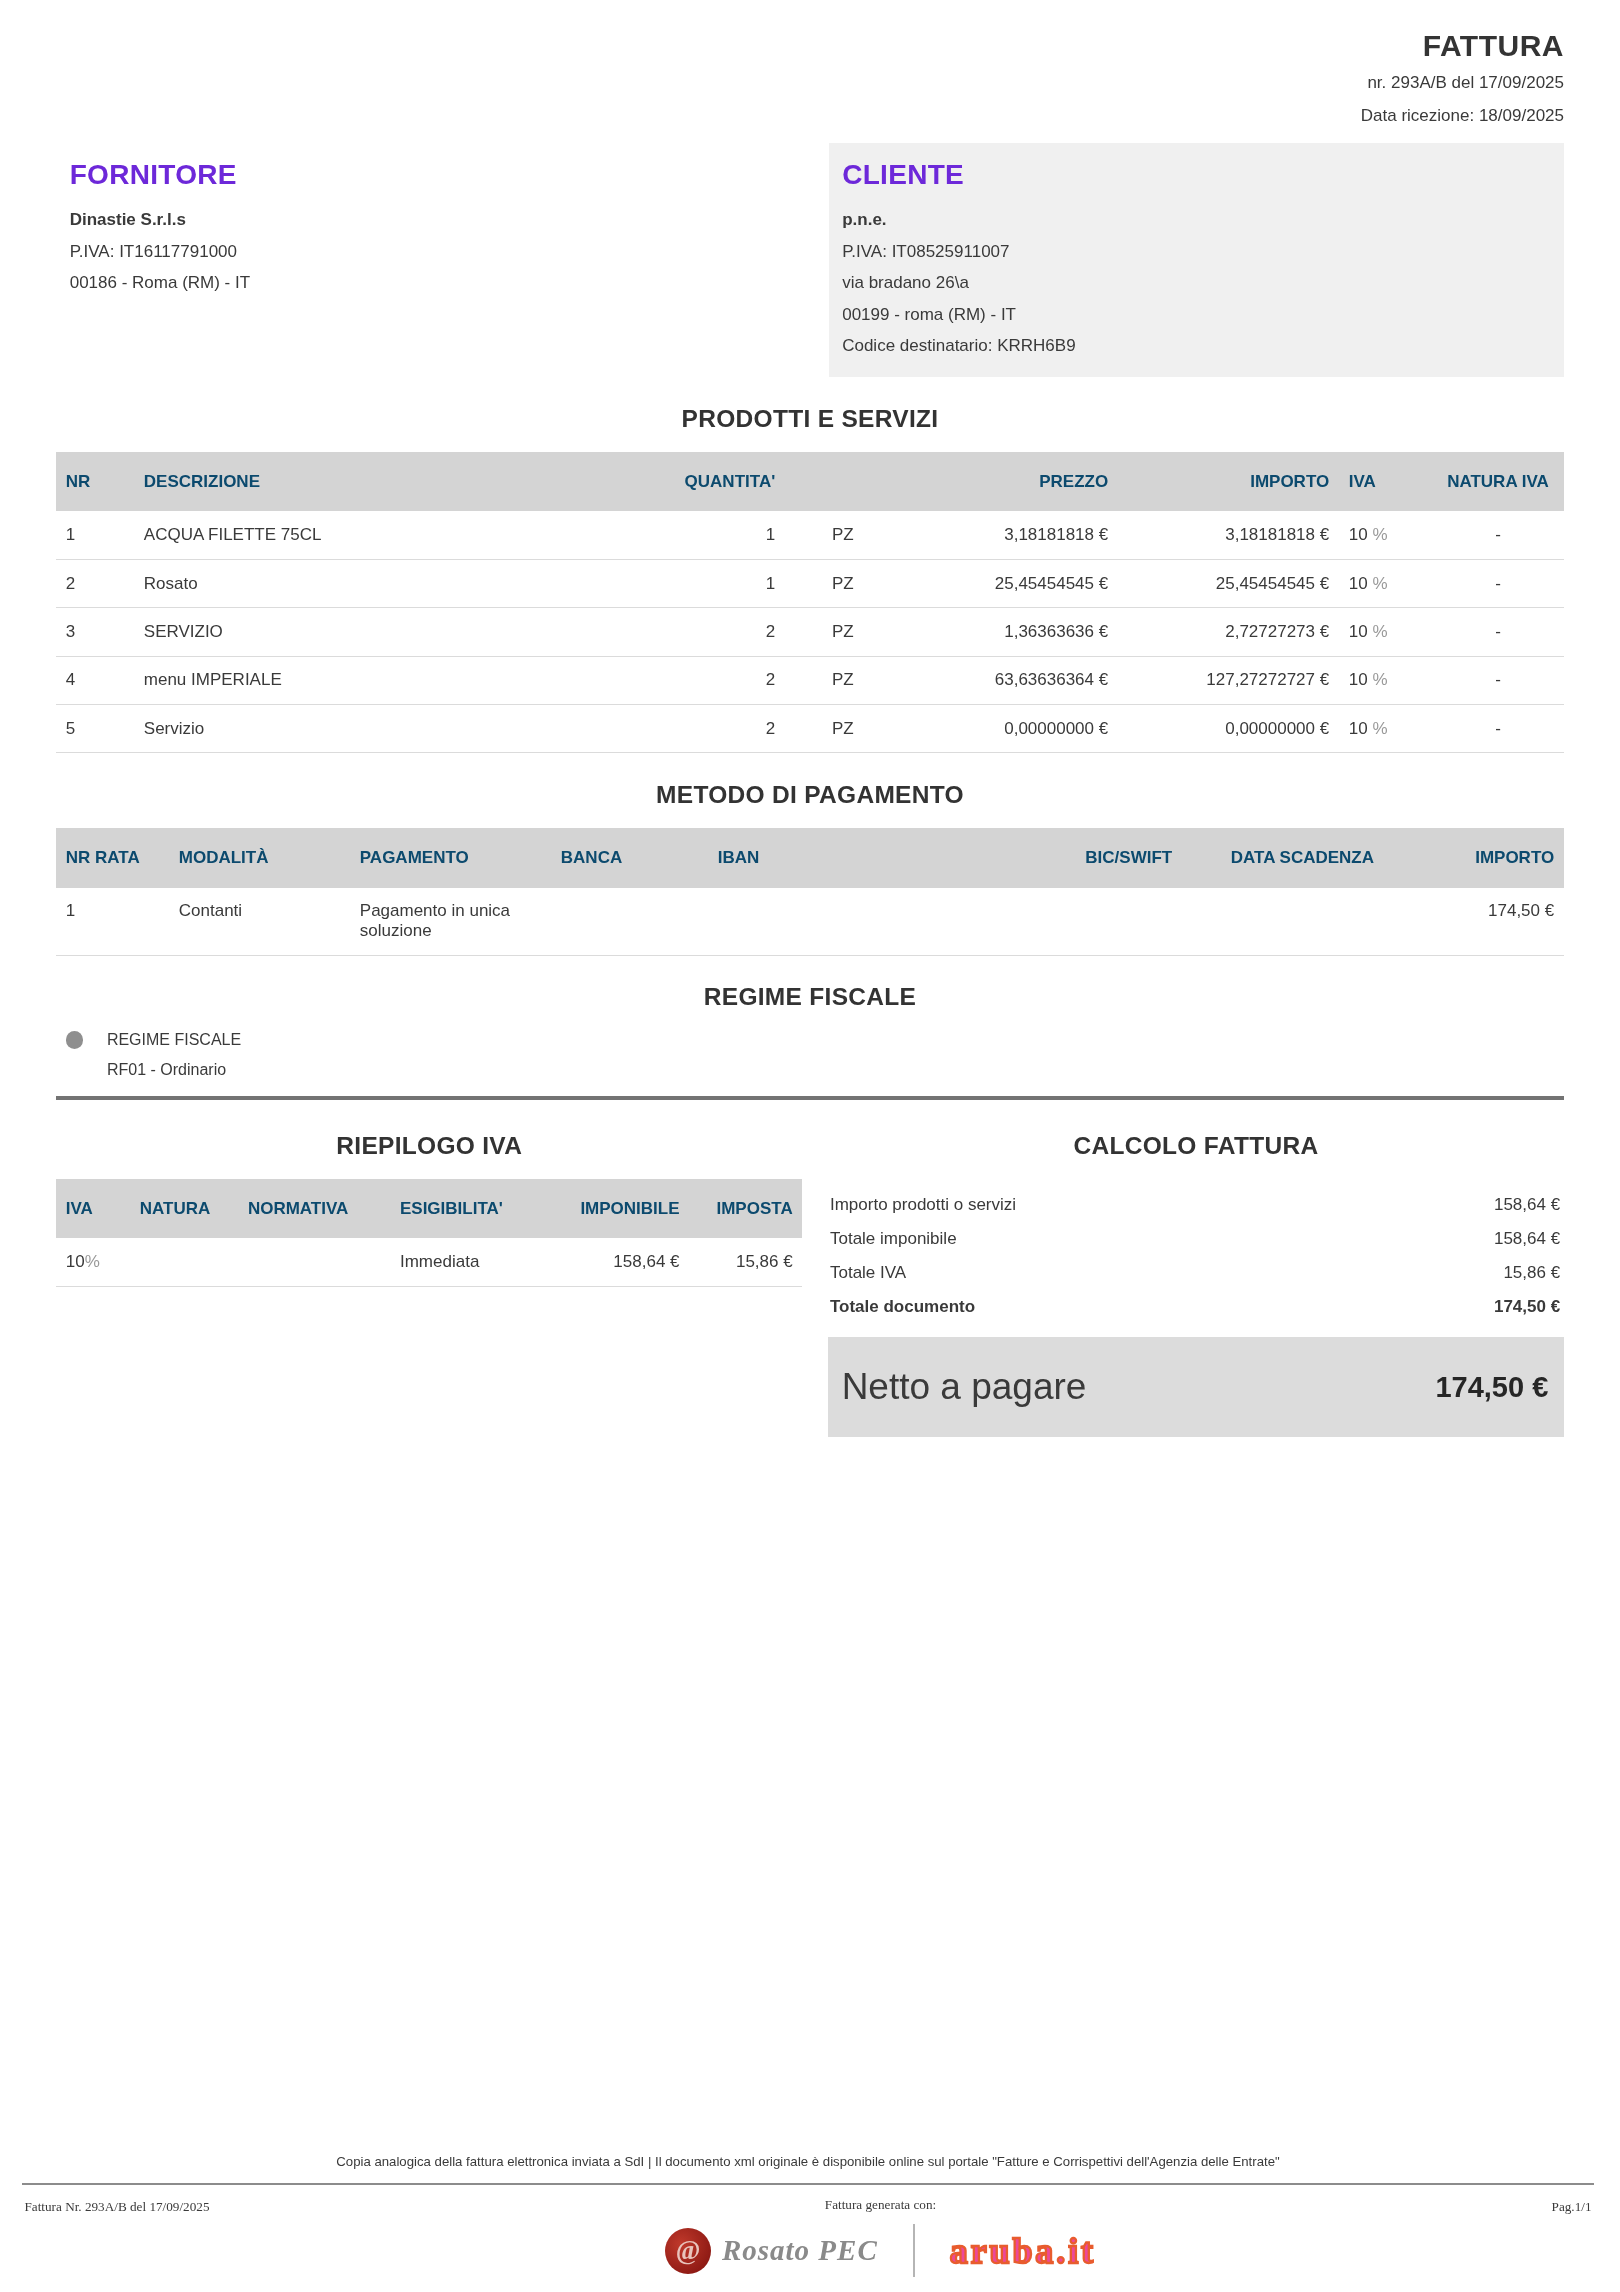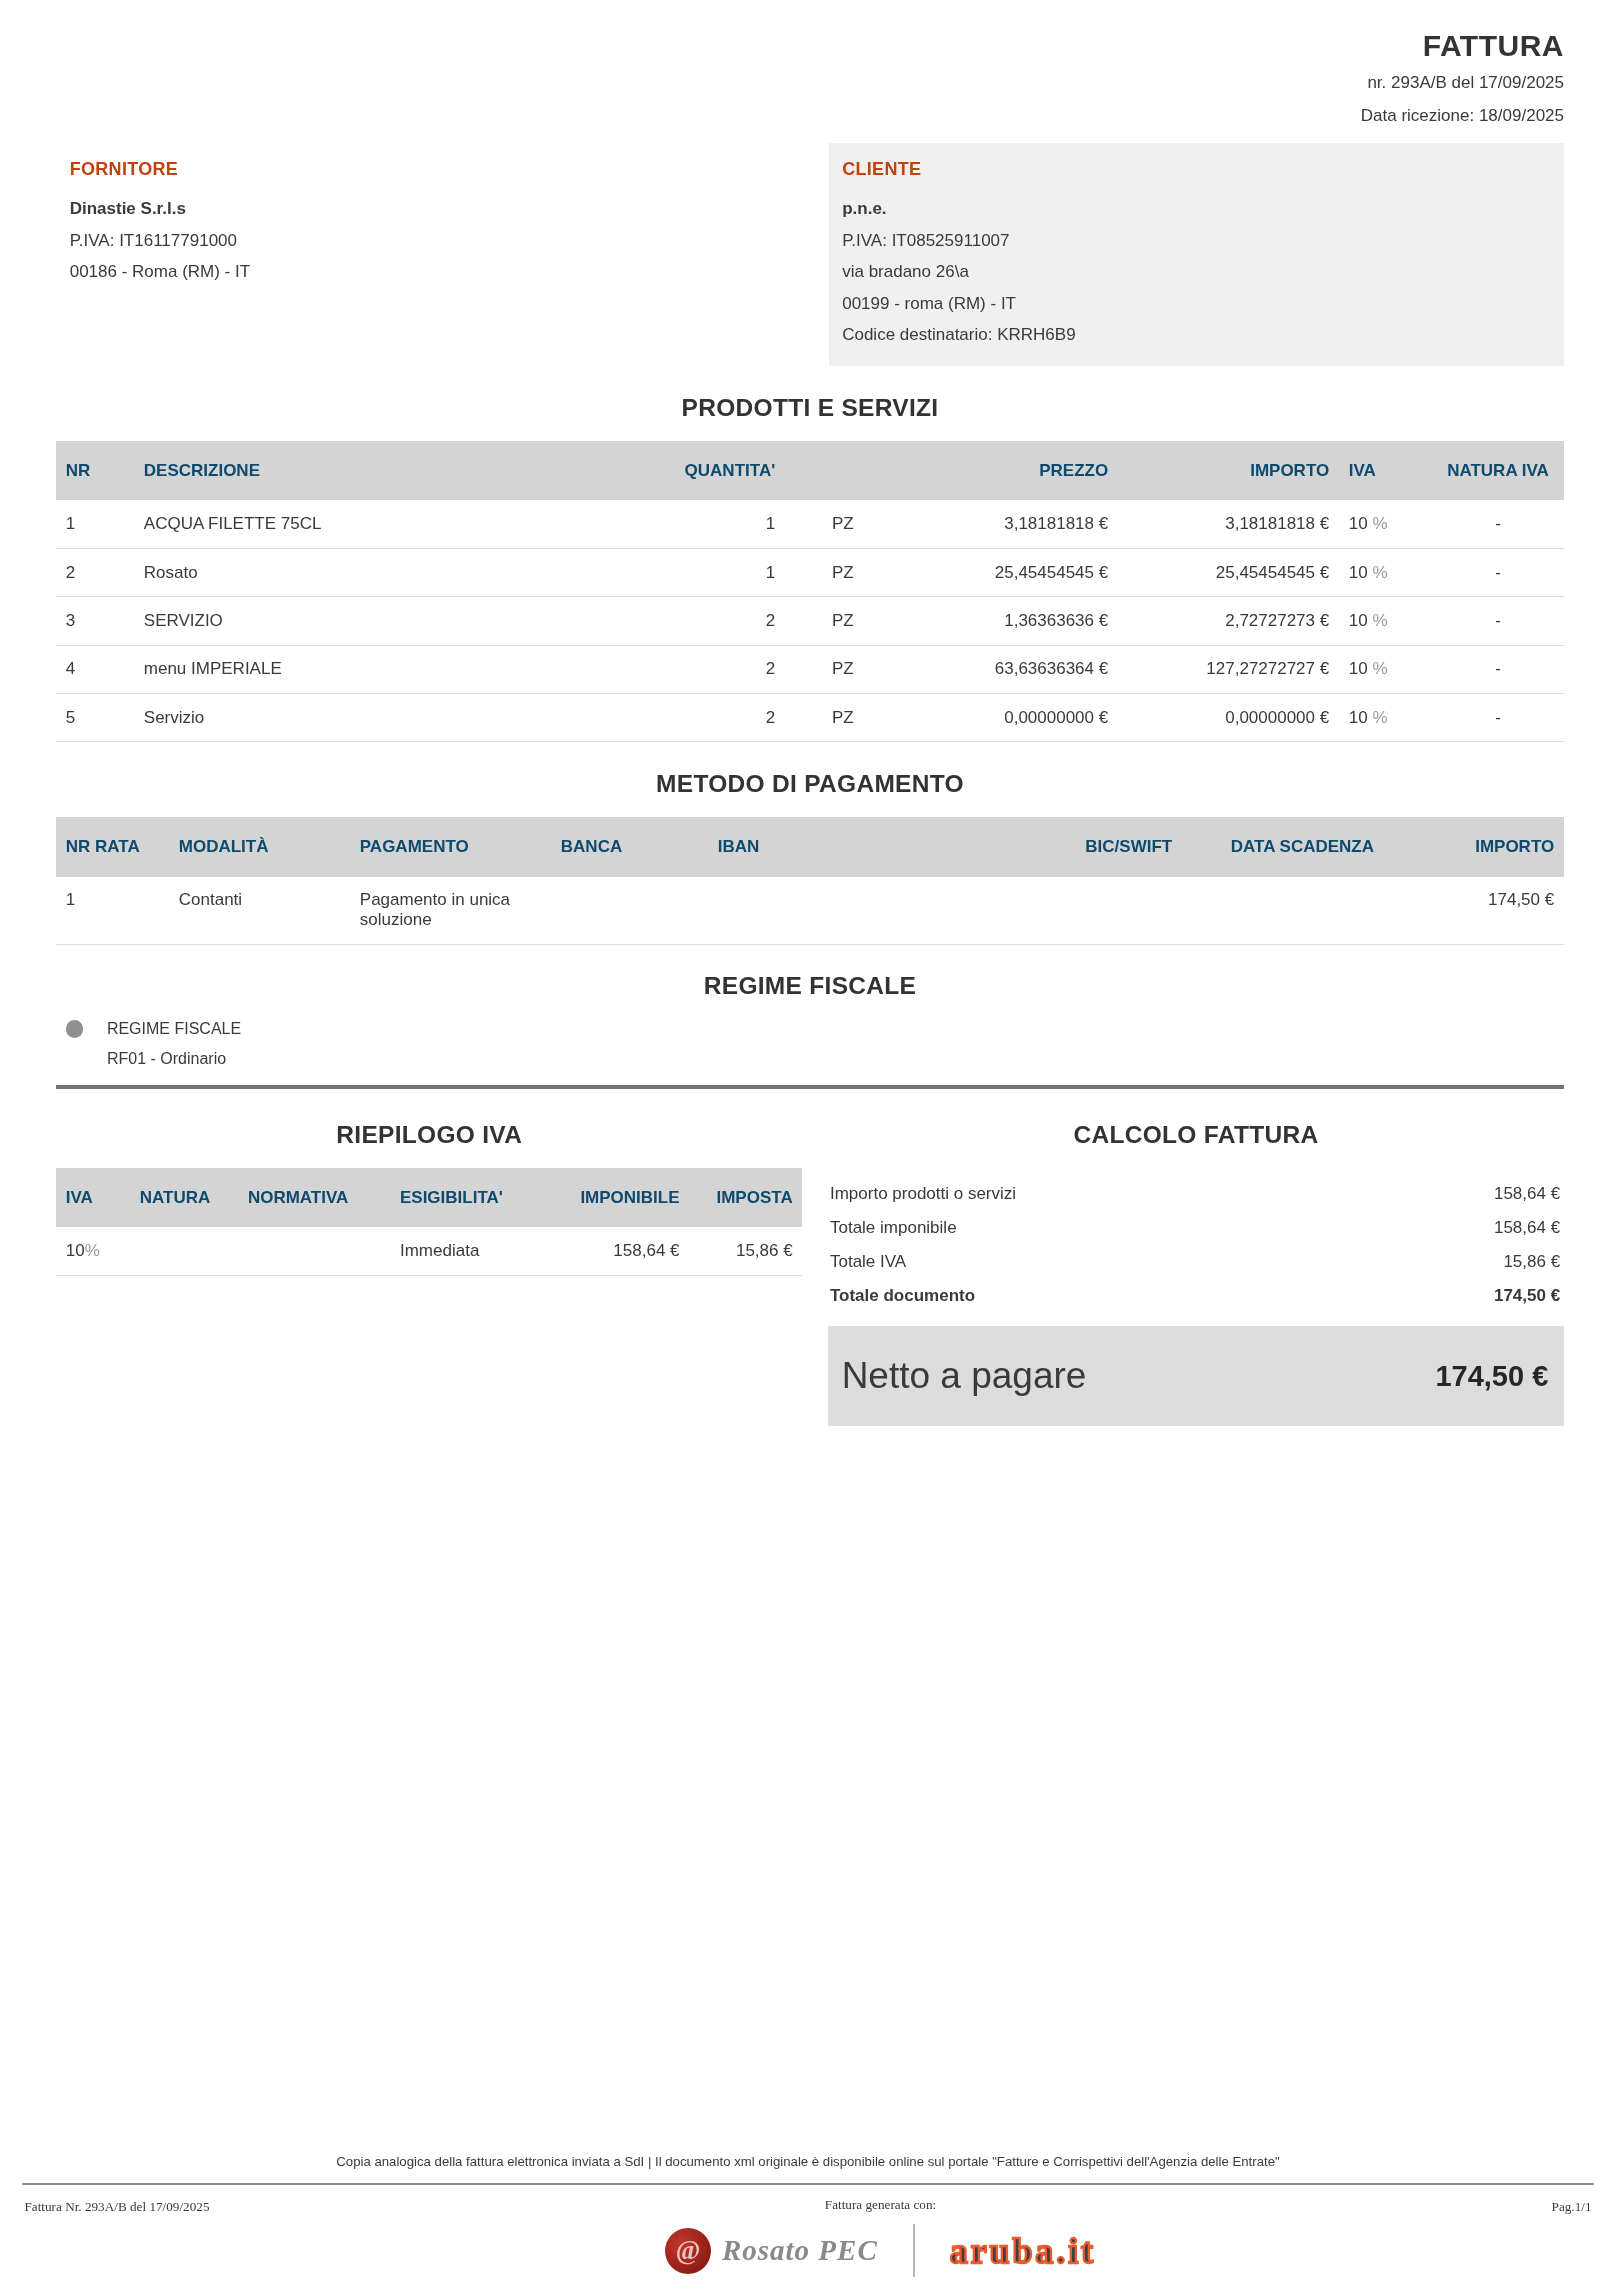--- a/index.html
+++ b/index.html
@@ -18,21 +18,21 @@
   
   .doc-head { text-align: right; }
   .doc-title { font-size: 30px; font-weight: bold; color: #343434; margin: 0; letter-spacing: 0.5px; }
   .doc-sub { font-size: 17px; margin-top: 6.9px; line-height: 1.55; }
 
   
   .parties { display: flex; margin-top: 13.7px; }
   .party { flex: 1; padding: 7.8px 15.7px 15.7px 13.7px; }
   .party + .party { margin-left: 37px; }
   .party.client { background: #f0f0f0; }
-  .party h2 { font-size: 18px; margin: 7.8px 0 13.7px 0; color: #c2410c; letter-spacing: 0.3px; }
+  .party h2 { font-size: 28px; margin: 7.8px 0 13.7px 0; color: #6d28d9; letter-spacing: 0.3px; }
   .party .line { font-size: 17px; line-height: 1.85; }
   .party .name { font-weight: bold; }
 
   
   .section-title { text-align: center; font-size: 24.5px; font-weight: bold; color: #333; margin: 27.4px 0 19.6px 0; letter-spacing: 0.3px; }
 
   
   table { width: 100%; border-collapse: collapse; font-size: 17px; color: #3a3a3a; table-layout: fixed; }
   thead th { background: #d4d4d4; font-weight: bold; padding: 19.6px 9.8px; text-align: left; color: #0c4a6e; }
   tbody td { padding: 13.7px 9.8px; border-bottom: 1px solid #dbdbdb; vertical-align: top; }
@@ -69,21 +69,21 @@
   .pec-seal {
     width: 46px; height: 46px; border-radius: 50%;
     background: radial-gradient(circle at 35% 35%, #c0392b, #8e1a14 75%);
     display: flex; align-items: center; justify-content: center;
     color: #e9c4bc; font-size: 26.5px; font-weight: bold;
   }
   .pec-text { font-size: 29px; font-weight: bold; font-style: italic; color: #8a8a8a; margin-left: 10.8px; letter-spacing: 1px; }
   .logo-divider { width: 2px; height: 53px; background: #b5b5b5; margin: 0 35px; }
   .aruba-text {
     font-size: 36px; font-weight: bold; letter-spacing: 2.9px;
-    color: #404040; -webkit-text-stroke: 2.3px #e85c2e;
+    color: #ec4899; -webkit-text-stroke: 2.3px #e85c2e;
   }
 </style>
 </head>
 <body>
 
 <div class="page">
   <div class="content">
 
     <div class="doc-head">
       <div class="doc-title">FATTURA</div>

